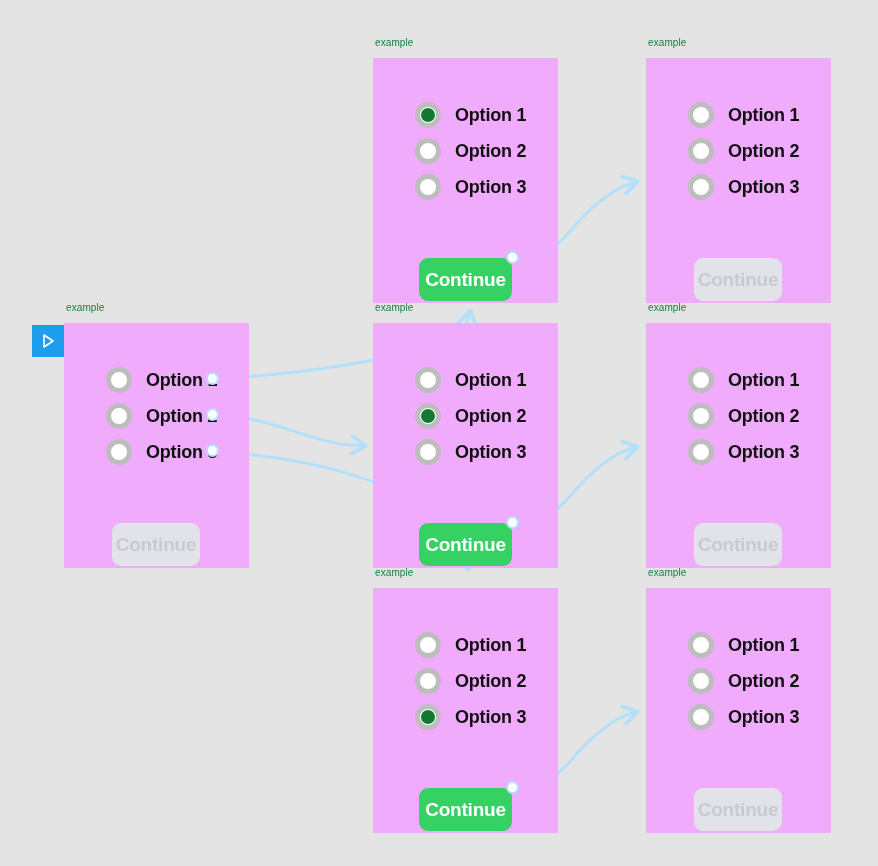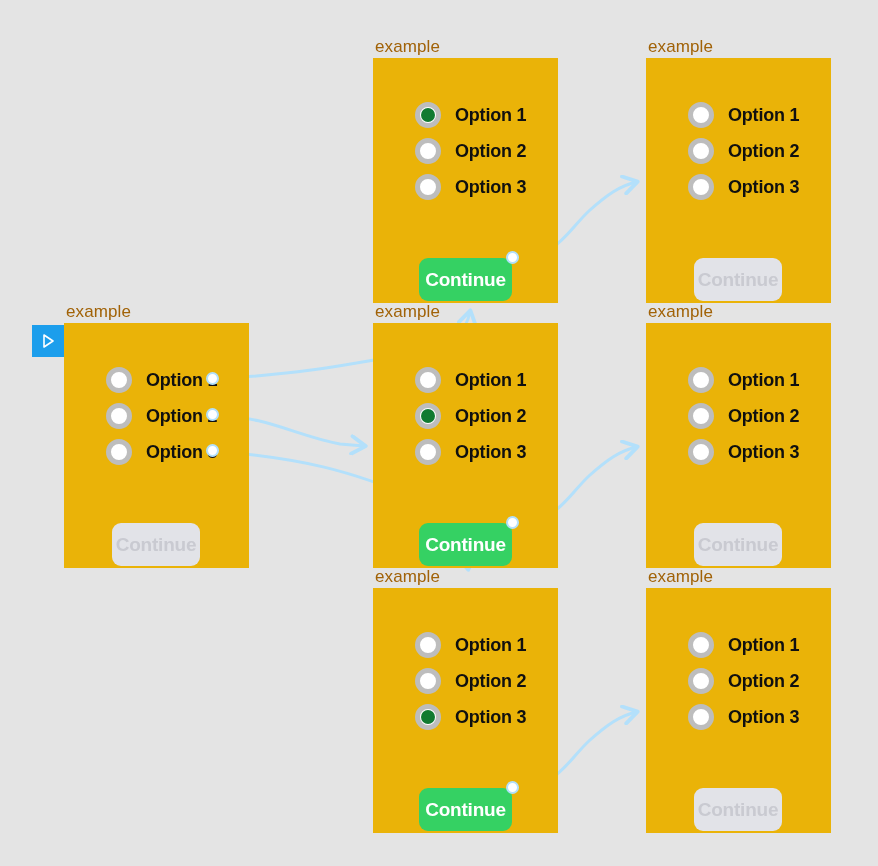--- a/index.html
+++ b/index.html
@@ -34,30 +34,30 @@
 
   
   .frame {
     position: absolute;
     z-index: 10;
   }
   .frame-label {
     position: absolute;
     left: 2px;
     top: -21px;
-    font-size: 17px;
-    color: #a16207;
+    font-size: 10px;
+    color: #15803d;
     letter-spacing: 0.1px;
     white-space: nowrap;
   }
   .screen {
     position: relative;
     width: 100%;
     height: 100%;
-    background: #eab308;
+    background: #f0abfc;
     box-sizing: border-box;
   }
 
   
   .options {
     position: absolute;
     left: 0;
     top: 0;
     width: 100%;
   }

